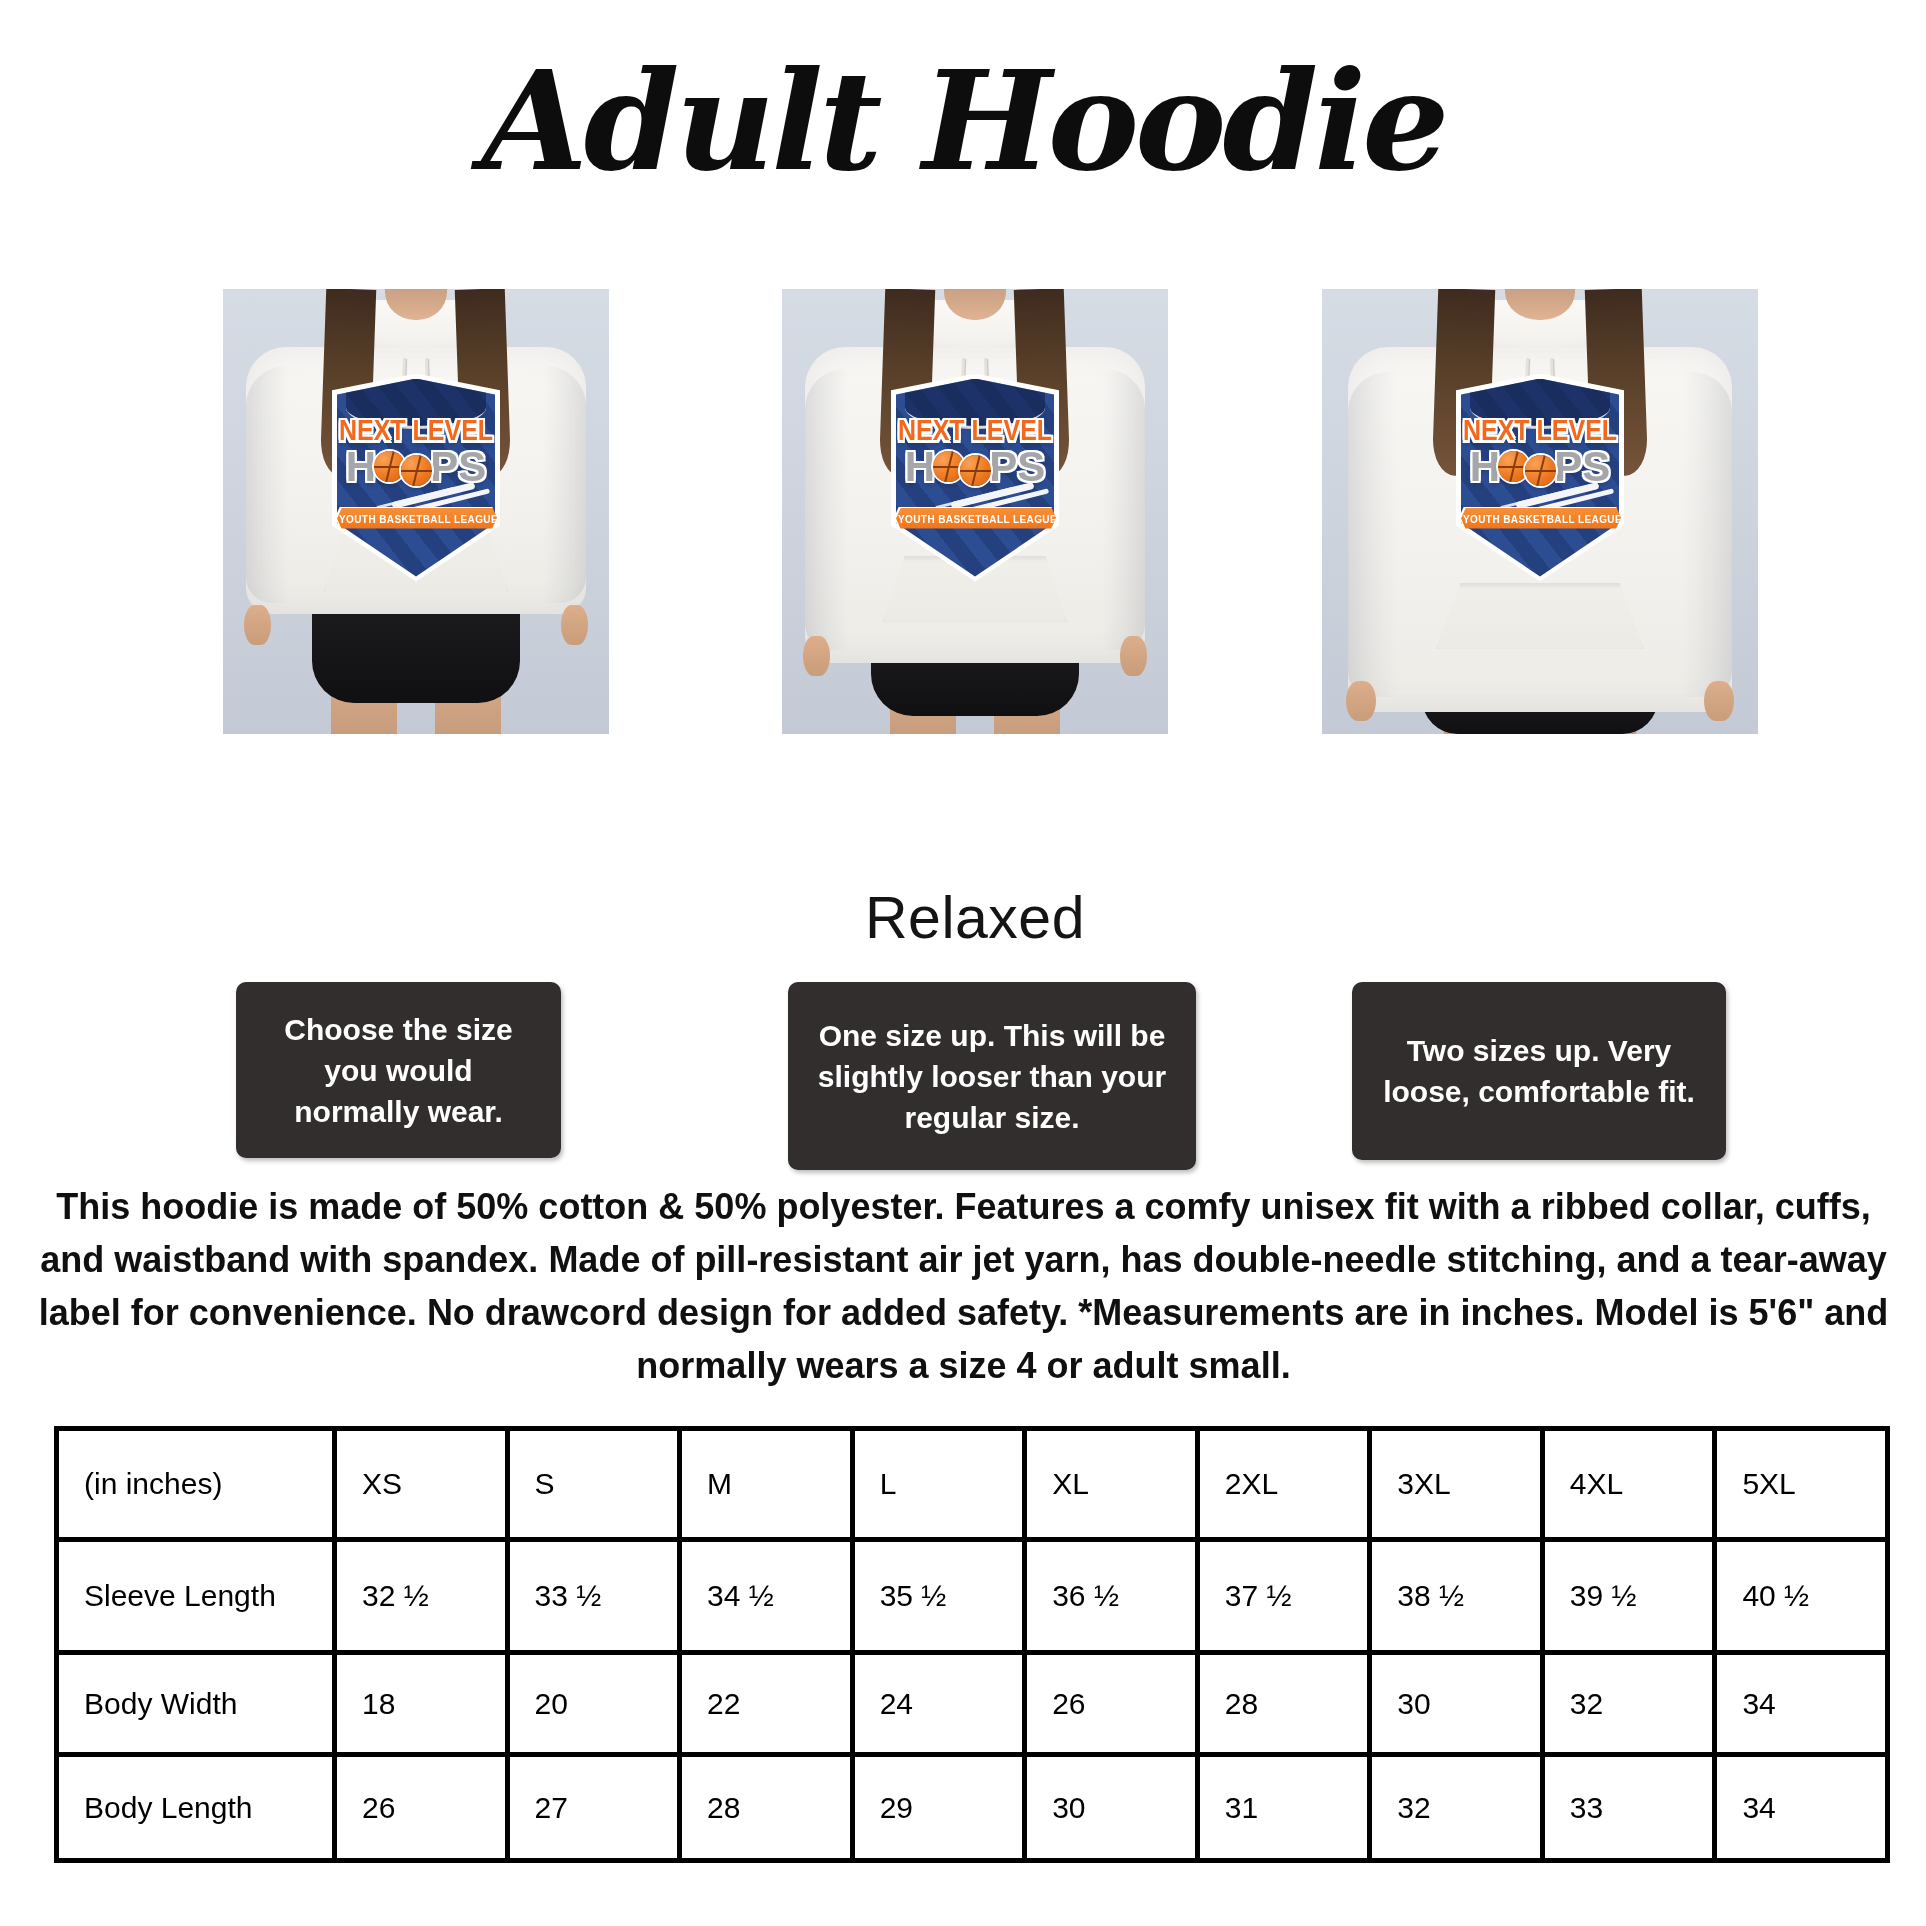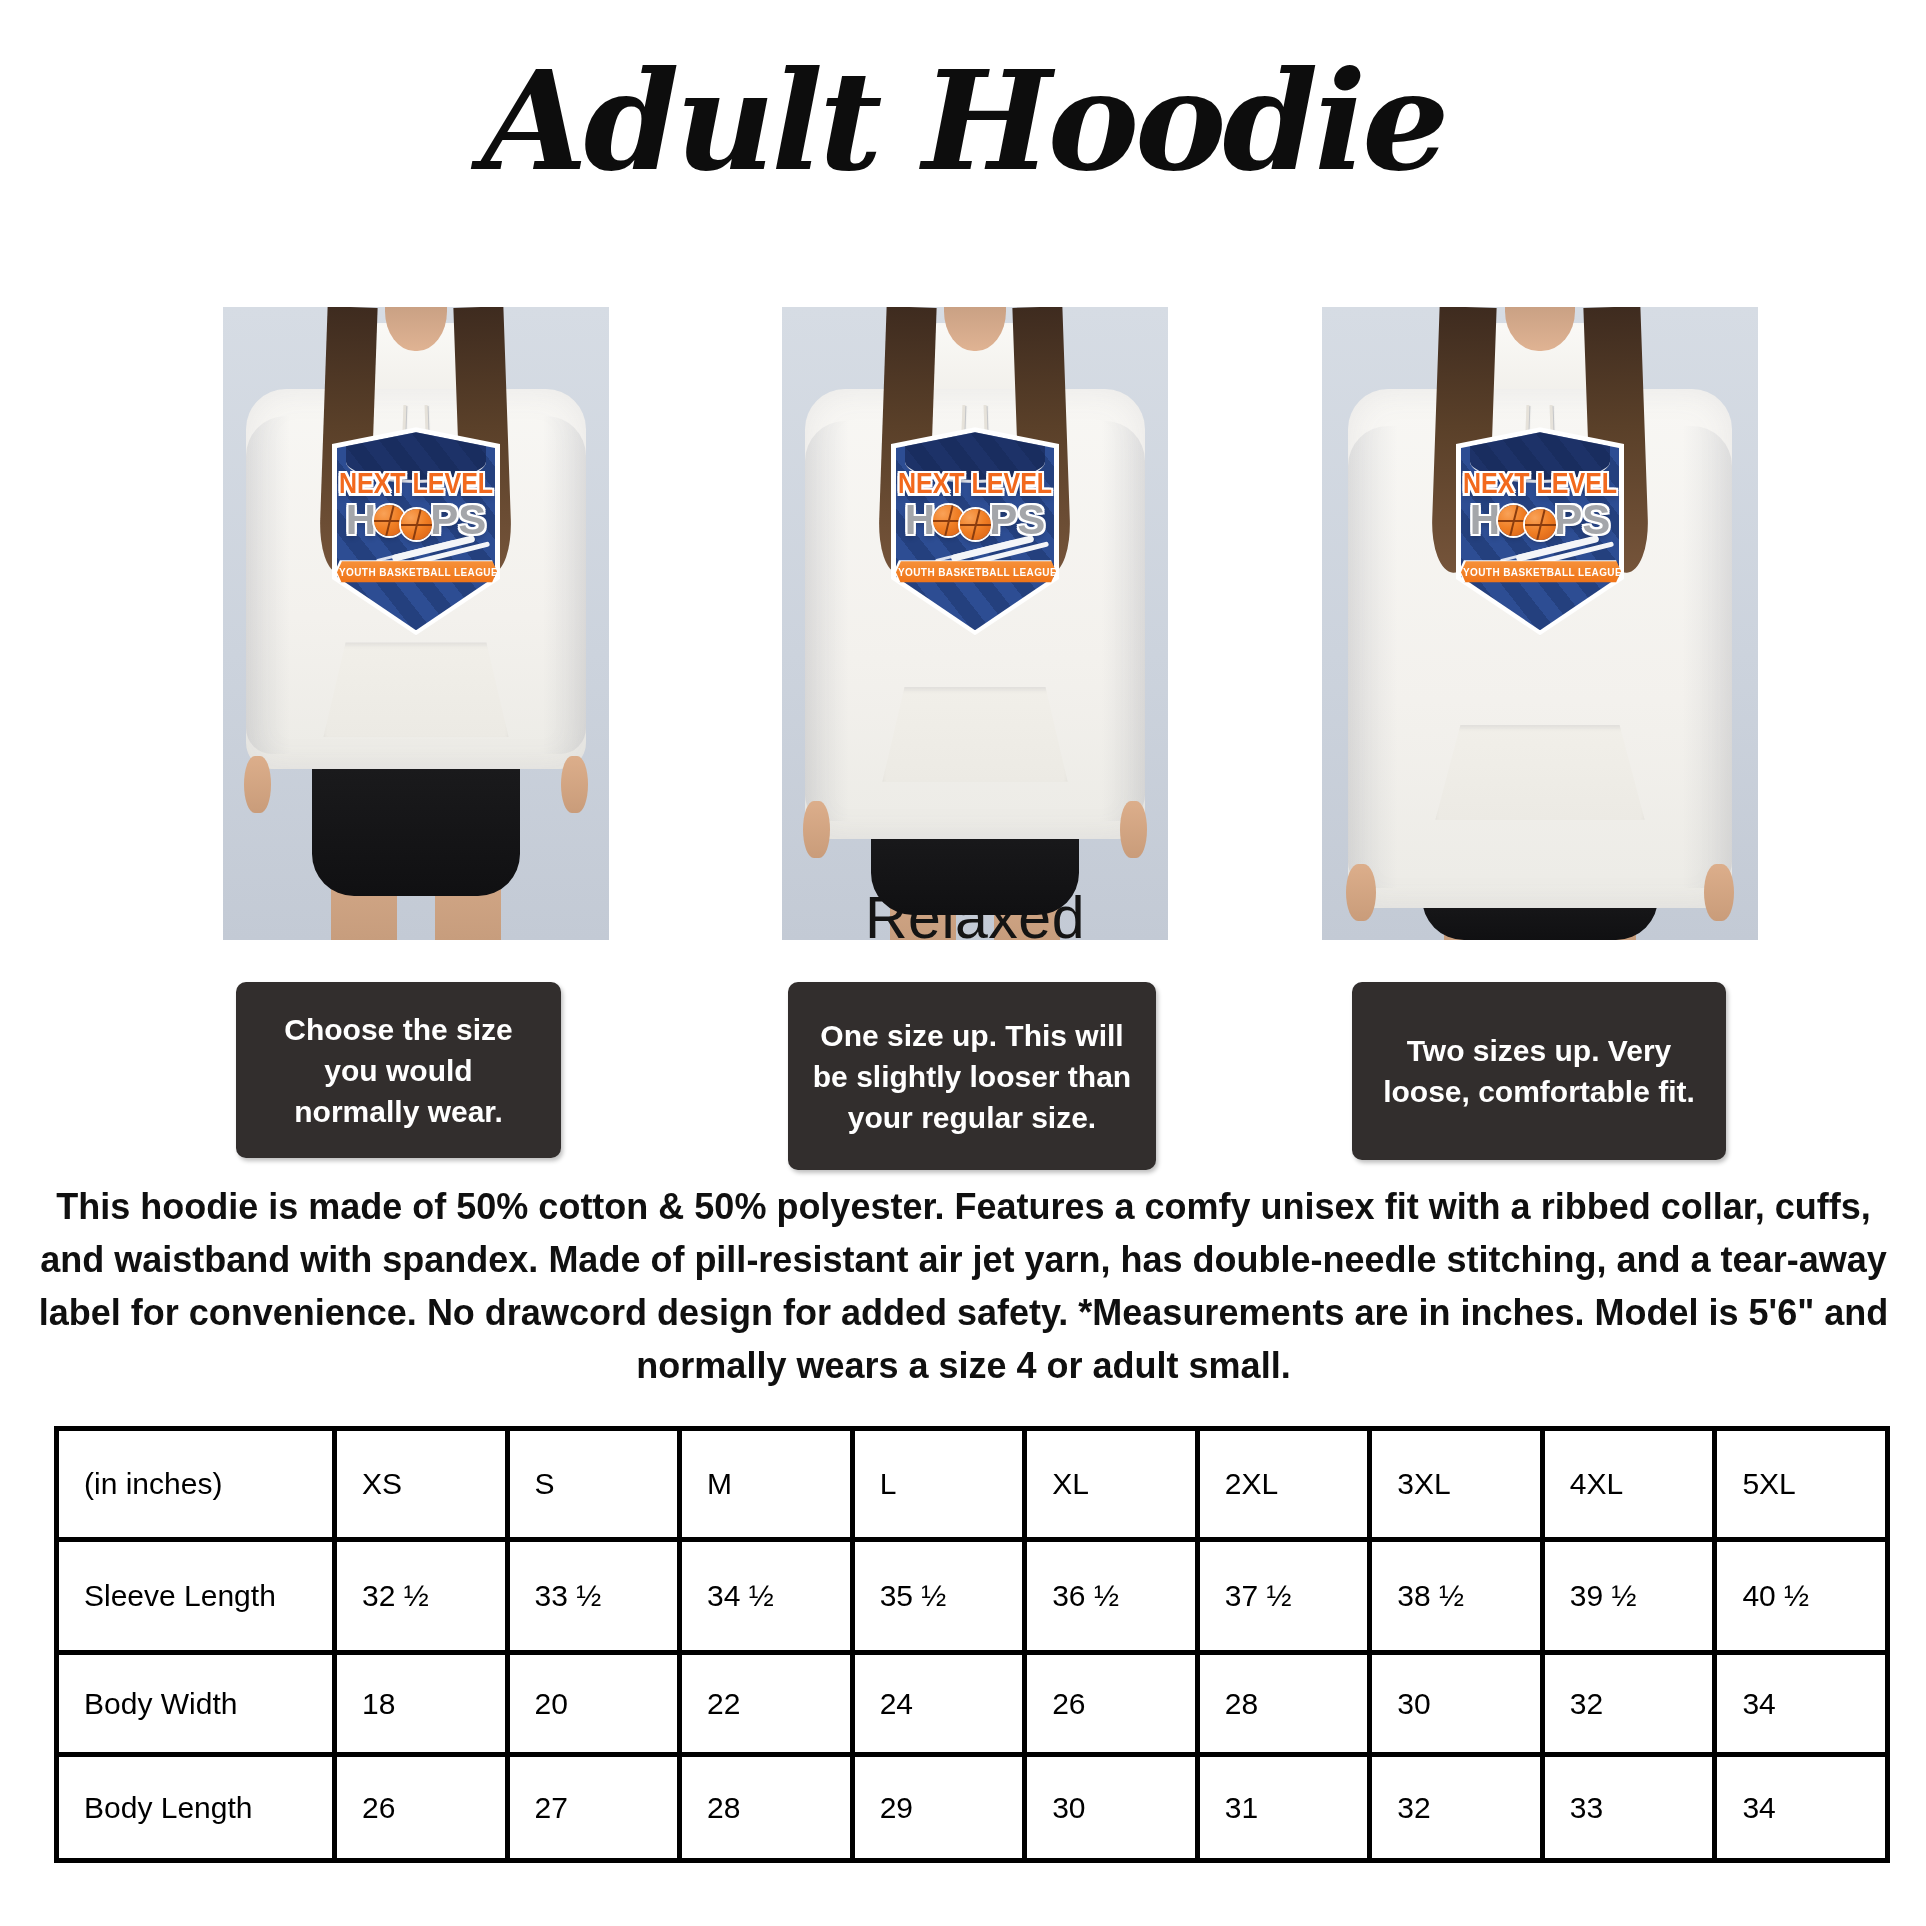--- a/index.html
+++ b/index.html
@@ -10,21 +10,21 @@
 
   
   .page-title{
     position:absolute;top:40px;left:0;width:100%;text-align:center;
     font-family:"DejaVu Serif",serif;font-style:italic;font-weight:700;
     font-size:137px;letter-spacing:-4px;color:#0d0d0d;
   }
 
   
   .photo{
-    position:absolute;top:307px;height:633px;overflow:hidden;
+    position:absolute;top:289px;height:445px;overflow:hidden;
     background:linear-gradient(180deg,#d6dce4 0%,#ccd3dd 55%,#c3cad5 100%);
   }
   .v-normal{left:223px;width:386px;}
   .v-relaxed{left:782px;width:386px;}
   .v-oversized{left:1322px;width:436px;}
 
   .hair-l,.hair-r{
     position:absolute;top:0;width:13%;height:42%;z-index:3;
     background:linear-gradient(180deg,#3e2b1f 0%,#5a4029 45%,#75543a 100%);
   }
@@ -168,21 +168,21 @@
 
   
   .fit-box{
     position:absolute;top:982px;background:#322e2d;border-radius:10px;
     color:#ffffff;font-weight:700;font-size:30px;line-height:41px;text-align:center;
     display:flex;align-items:center;justify-content:center;
     padding:18px 24px;box-sizing:border-box;
     box-shadow:2px 3px 4px rgba(0,0,0,.25);
   }
   .fb-0{left:236px;width:325px;min-height:176px;}
-  .fb-1{left:788px;width:368px;min-height:188px;}
+  .fb-1{left:788px;width:408px;min-height:188px;}
   .fb-2{left:1352px;width:374px;min-height:178px;}
 
   
   .description{
     position:absolute;top:1180px;left:38px;width:1851px;
     font-size:36px;line-height:53px;font-weight:700;text-align:center;color:#101010;
   }
 
   
   .size-chart{

